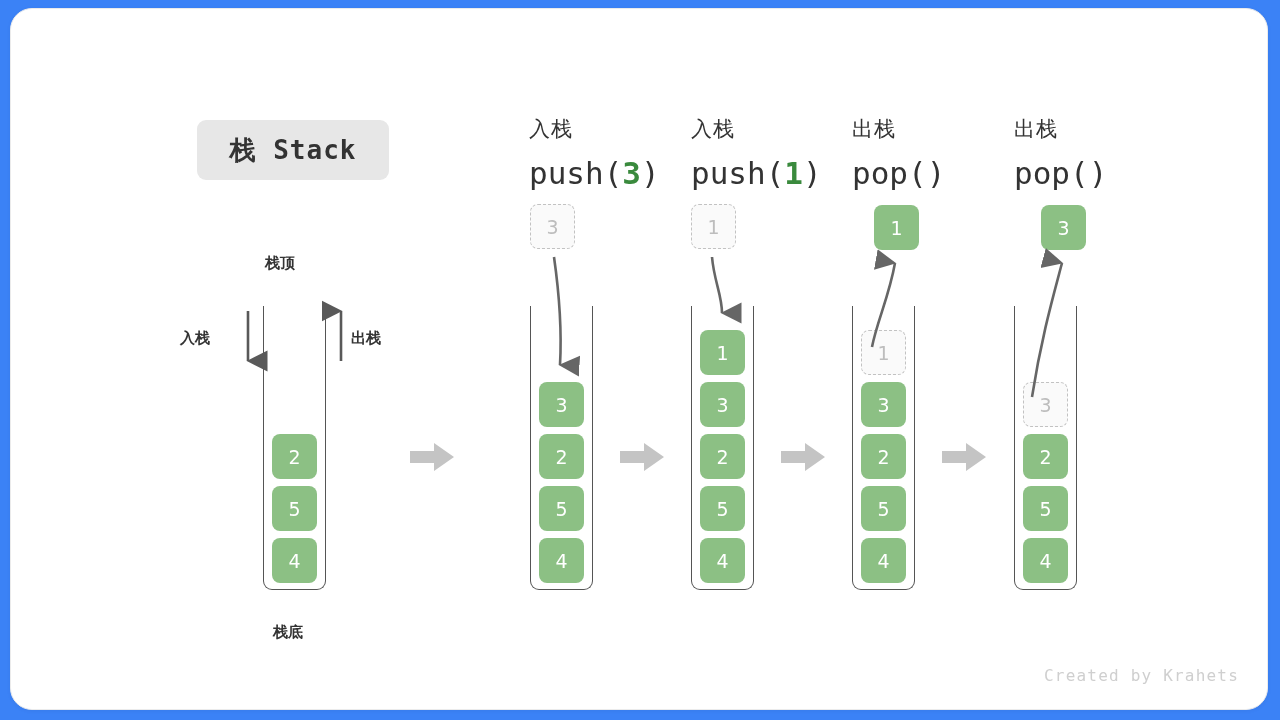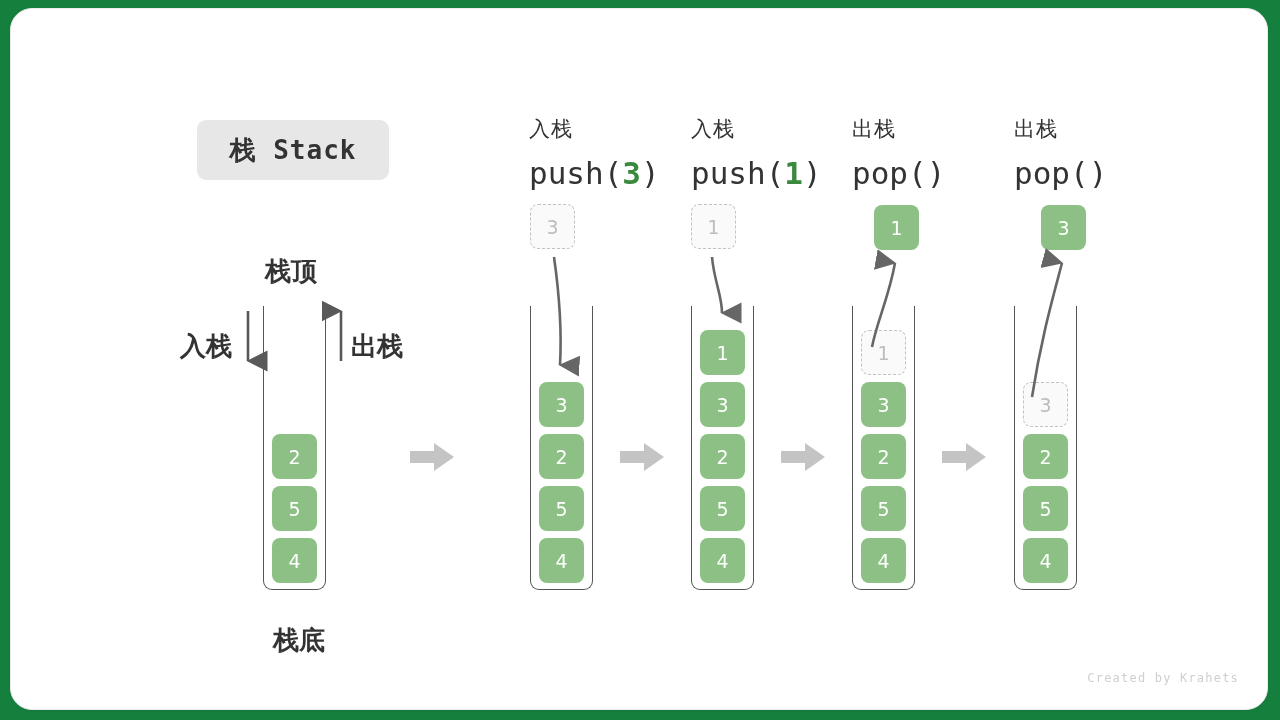--- a/index.html
+++ b/index.html
@@ -5,21 +5,21 @@
   html, body {
     margin: 0;
     padding: 0;
     background: #ffffff;
     font-family: "Liberation Sans", sans-serif;
   }
   #page {
     position: relative;
     width: 1280px;
     height: 720px;
-    background: #15803d;
+    background: #3b82f6;
     overflow: hidden;
   }
   .card {
     position: absolute;
     left: 10px;
     top: 8px;
     width: 1258px;
     height: 702px;
     background: #ffffff;
     border: 1px solid #ebebeb;
@@ -45,21 +45,21 @@
     font-weight: bold;
     letter-spacing: 1px;
     font-family: "DejaVu Sans Mono", "Liberation Mono", monospace;
   }
 
   
   .lbl {
     position: absolute;
     color: #333333;
     font-weight: bold;
-    font-size: 26px;
+    font-size: 15px;
     white-space: nowrap;
     text-align: center;
   }
   .lbl-top  { left: 254px; top: 245px; }
   .lbl-bot  { left: 254px; top: 614px; margin-left: 8px; }
   .lbl-push { left: 169px; top: 320px; }
   .lbl-pop  { left: 340px; top: 320px; }
 
   
   .col-head {
@@ -140,21 +140,21 @@
     height: 720px;
     pointer-events: none;
   }
 
   
   .credit {
     position: absolute;
     right: 28px;
     bottom: 24px;
     color: #cfcfcf;
-    font-size: 12px;
+    font-size: 16px;
     letter-spacing: 1.2px;
     font-family: "DejaVu Sans Mono", "Liberation Mono", monospace;
     text-align: right;
   }
 </style>
 </head>
 <body>
 
 <div id="page">
   <div class="card">

